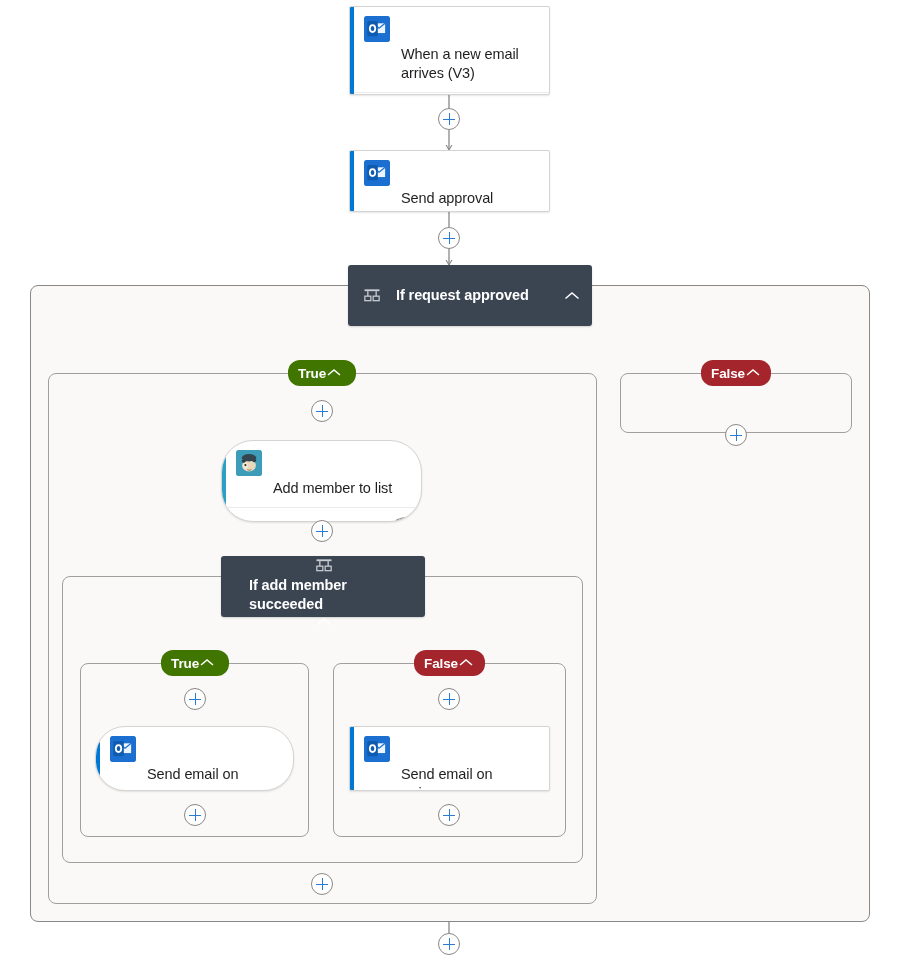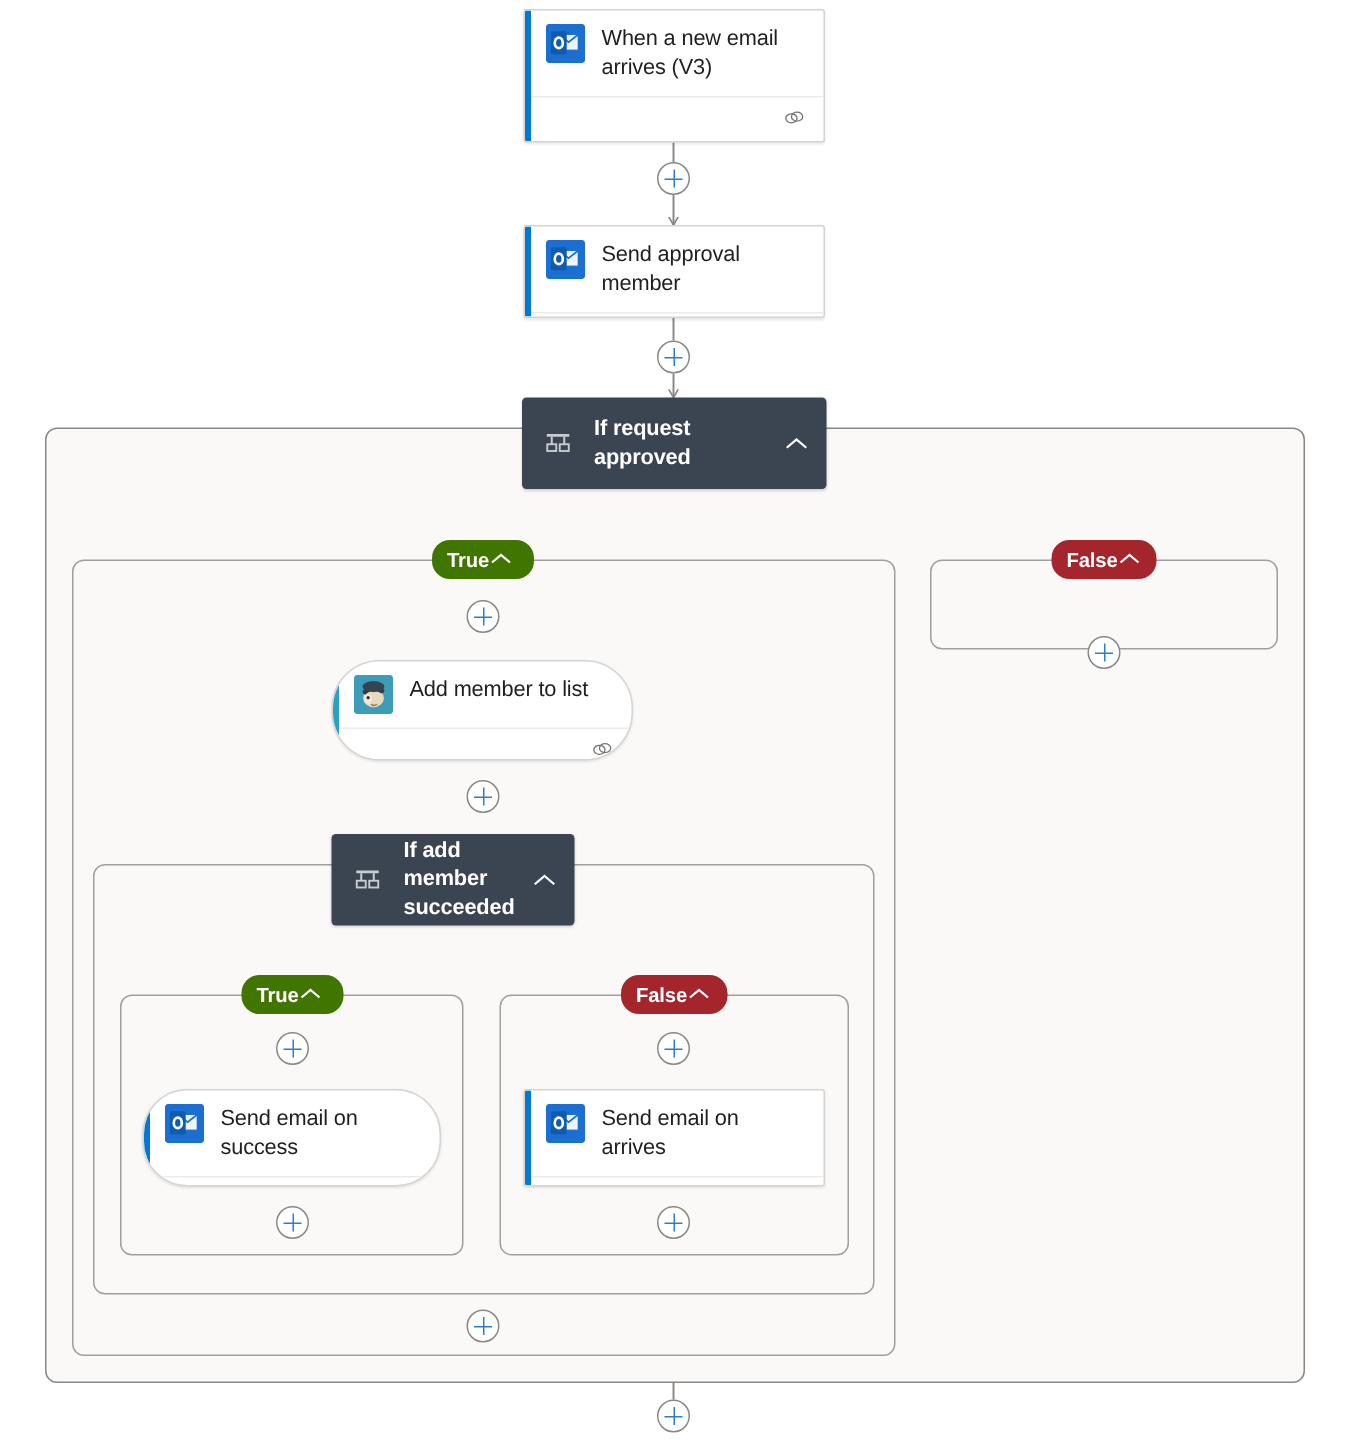--- a/index.html
+++ b/index.html
@@ -73,20 +73,21 @@
     box-sizing: border-box;
   }
   .card .card-title {
     font-size: 14.5px;
     line-height: 19px;
     color: #201f1e;
     font-weight: 400;
     padding-top: 1px;
     padding-left: 11px;
     letter-spacing: -0.1px;
+    margin-top: 28px;
   }
   .card .card-foot {
     border-top: 1px solid #edebe9;
     height: 26px;
     display: flex;
     align-items: center;
     justify-content: flex-end;
     padding-right: 12px;
   }
 
@@ -268,21 +269,21 @@
     <div class="card-foot">
       <svg class="link-icon" viewBox="0 0 20 16">
         <ellipse cx="7.5" cy="8.5" rx="5" ry="4" fill="none" stroke="#605e5c" stroke-width="1.2"></ellipse>
         <ellipse cx="12.5" cy="7" rx="5" ry="4" fill="none" stroke="#605e5c" stroke-width="1.2"></ellipse>
       </svg>
     </div>
   </div>
 
   <div class="plus" style="left:438px; top:227px;"></div>
 
-  <div class="cond-card" style="left:348px; top:265px; width:203px; height:61px;">
+  <div class="cond-card" style="left:348px; top:265px; width:244px; height:61px;">
     <svg class="cond-icon" viewBox="0 0 24 24">
       <rect x="3" y="4" width="18" height="2.2" fill="#c9ccd1"></rect>
       <rect x="6.2" y="6.2" width="1.6" height="6" fill="#c9ccd1"></rect>
       <rect x="16.2" y="6.2" width="1.6" height="6" fill="#c9ccd1"></rect>
       <rect x="3.4" y="12.2" width="7.2" height="5.4" fill="none" stroke="#c9ccd1" stroke-width="1.5"></rect>
       <rect x="13.4" y="12.2" width="7.2" height="5.4" fill="none" stroke="#c9ccd1" stroke-width="1.5"></rect>
     </svg>
     <div class="cond-title">If request approved</div>
     <svg class="chev" viewBox="0 0 16 10">
       <path d="M1.5 7.5 L8 2 L14.5 7.5" fill="none" stroke="#ffffff" stroke-width="1.5"></path>
@@ -300,21 +301,21 @@
     <span>False</span>
     <svg class="chev" viewBox="0 0 16 10">
       <path d="M2 7 L8 2 L14 7" fill="none" stroke="#ffffff" stroke-width="1.5"></path>
     </svg>
   </div>
 
   <div class="plus" style="left:725px; top:424px;"></div>
 
   <div class="plus" style="left:311px; top:400px;"></div>
 
-  <div class="card" style="left:221px; top:440px; width:201px; height:67px;border-radius:32px;">
+  <div class="card" style="left:221px; top:440px; width:201px; height:82px;border-radius:32px;">
     <div class="accent" style="background:#2c9fc4;"></div>
     <div class="card-head">
       <svg class="app-icon" viewBox="0 0 32 32">
         <rect x="0" y="0" width="32" height="32" rx="2" fill="#3d9cb8"></rect>
         <ellipse cx="16" cy="19" rx="8.5" ry="7.5" fill="#e8d9bd"></ellipse>
         <ellipse cx="11.5" cy="19.5" rx="3.2" ry="4.2" fill="#f2e8d6"></ellipse>
         <circle cx="11.6" cy="18.6" r="1.3" fill="#2a2a2a"></circle>
         <path d="M7 13 Q16 5 25 12 Q25 15 22 15 Q16 10 9.5 16 Q7 16 7 13 Z" fill="#2f3f4a"></path>
         <ellipse cx="16" cy="9.5" rx="9" ry="4.5" fill="#35454f"></ellipse>
         <path d="M14 24 Q16 26 19 24" fill="none" stroke="#8a7350" stroke-width="1.1"></path>
@@ -324,21 +325,21 @@
     <div class="card-foot">
       <svg class="link-icon" viewBox="0 0 20 16">
         <ellipse cx="7.5" cy="8.5" rx="5" ry="4" fill="none" stroke="#605e5c" stroke-width="1.2"></ellipse>
         <ellipse cx="12.5" cy="7" rx="5" ry="4" fill="none" stroke="#605e5c" stroke-width="1.2"></ellipse>
       </svg>
     </div>
   </div>
 
   <div class="plus" style="left:311px; top:520px;"></div>
 
-  <div class="cond-card" style="left:221px; top:556px; width:162px; height:61px;">
+  <div class="cond-card" style="left:221px; top:556px; width:204px; height:61px;flex-direction:column;">
     <svg class="cond-icon" viewBox="0 0 24 24">
       <rect x="3" y="4" width="18" height="2.2" fill="#c9ccd1"></rect>
       <rect x="6.2" y="6.2" width="1.6" height="6" fill="#c9ccd1"></rect>
       <rect x="16.2" y="6.2" width="1.6" height="6" fill="#c9ccd1"></rect>
       <rect x="3.4" y="12.2" width="7.2" height="5.4" fill="none" stroke="#c9ccd1" stroke-width="1.5"></rect>
       <rect x="13.4" y="12.2" width="7.2" height="5.4" fill="none" stroke="#c9ccd1" stroke-width="1.5"></rect>
     </svg>
     <div class="cond-title">If add member succeeded</div>
     <svg class="chev" viewBox="0 0 16 10">
       <path d="M1.5 7.5 L8 2 L14.5 7.5" fill="none" stroke="#ffffff" stroke-width="1.5"></path>

